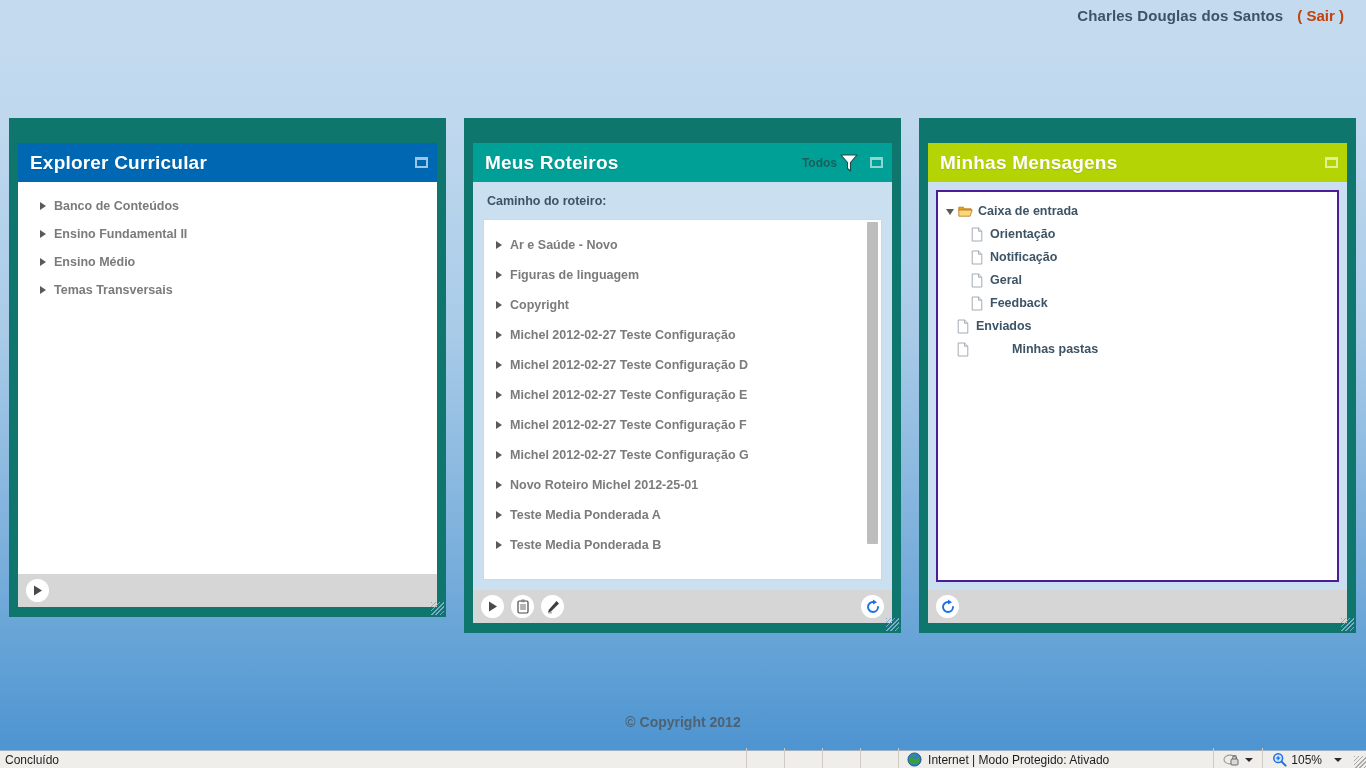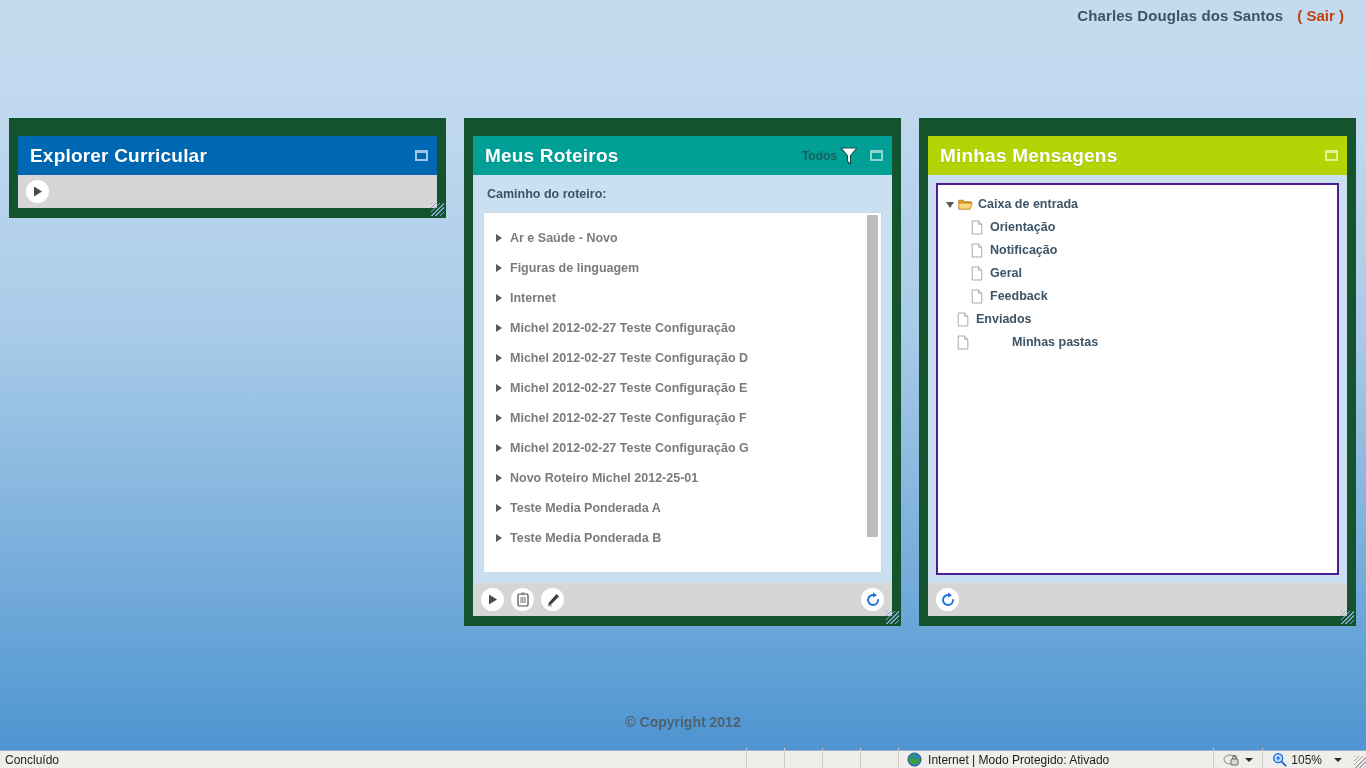--- a/index.html
+++ b/index.html
@@ -42,22 +42,22 @@
   .portal {
     position: absolute;
     top: 118px; left: 0;
     width: 1366px;
     display: flex;
     gap: 0;
   }
   .col { width: 455px; padding: 0 9px; }
 
   .panel {
-    background: #14532d;
-    padding: 18px 9px 10px 9px;
+    background: #0f766e;
+    padding: 25px 9px 10px 9px;
     position: relative;
   }
 
   .phead {
     height: 39px;
     display: flex;
     align-items: center;
     padding: 0 9px 0 12px;
     position: relative;
   }
@@ -312,20 +312,38 @@
 <div class="portal">
 
   <div class="col">
     <div class="panel">
 
       <div class="phead blue">
         <span class="ptitle">Explorer Curricular</span>
         <span class="restore-btn"></span>
       </div>
 
+      <div class="pbody padded">
+        <div class="tree-row">
+          <span class="tri"></span>
+          <span>Banco de Conteúdos</span>
+        </div>
+        <div class="tree-row">
+          <span class="tri"></span>
+          <span>Ensino Fundamental II</span>
+        </div>
+        <div class="tree-row">
+          <span class="tri"></span>
+          <span>Ensino Médio</span>
+        </div>
+        <div class="tree-row">
+          <span class="tri"></span>
+          <span>Temas Transversais</span>
+        </div>
+      </div>
 
       <div class="pfoot">
         <span class="fbtn">
           <svg width="13" height="13" viewBox="0 0 13 13">
             <polygon points="3,1.5 11,6.5 3,11.5" fill="#4a4a4a"></polygon>
           </svg>
         </span>
       </div>
 
       <span class="grip"></span>
@@ -352,21 +370,21 @@
             <div class="litem">
               <span class="tri"></span>
               <span>Ar e Saúde - Novo</span>
             </div>
             <div class="litem">
               <span class="tri"></span>
               <span>Figuras de linguagem</span>
             </div>
             <div class="litem">
               <span class="tri"></span>
-              <span>Internet</span>
+              <span>Copyright</span>
             </div>
             <div class="litem">
               <span class="tri"></span>
               <span>Michel 2012-02-27 Teste Configuração</span>
             </div>
             <div class="litem">
               <span class="tri"></span>
               <span>Michel 2012-02-27 Teste Configuração D</span>
             </div>
             <div class="litem">

